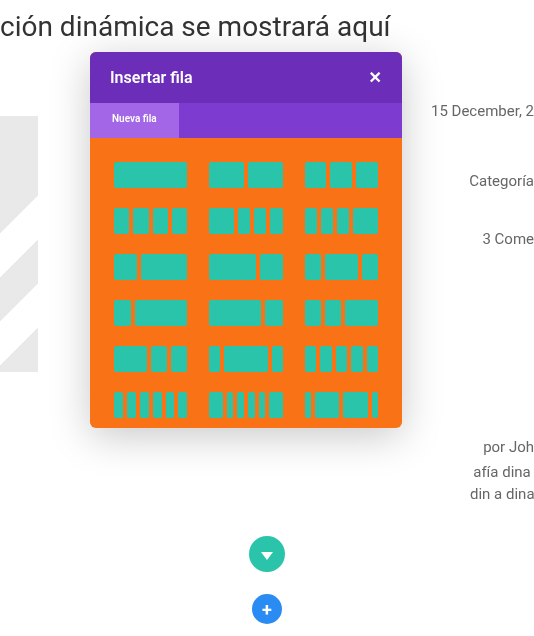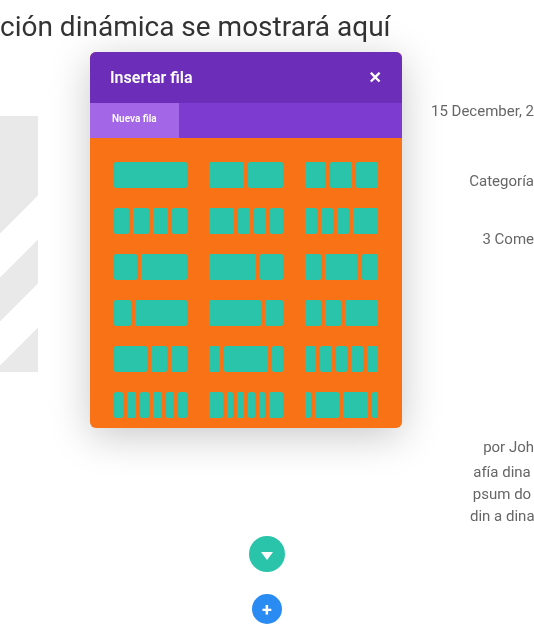--- a/index.html
+++ b/index.html
@@ -152,21 +152,20 @@
 <body>
 
 <div class="bg-title">ción dinámica se mostrará aquí</div>
 <div class="bg-image-block"></div>
 <div class="bg-meta date">15 December, 2</div>
 <div class="bg-meta cat">Categoría</div>
 <div class="bg-meta com">3 Come</div>
 <div class="bg-meta auth">por Joh</div>
 <div class="bg-body">
   <div>afía dina</div>
-  <div>psum do</div>
   <div>din a dina</div>
 </div>
 
 <div class="modal">
   <div class="modal-header">
     <span>Insertar fila</span>
     <span class="close-x">✕</span>
   </div>
   <div class="modal-tabs">
     <div class="tab active">Nueva fila</div>

